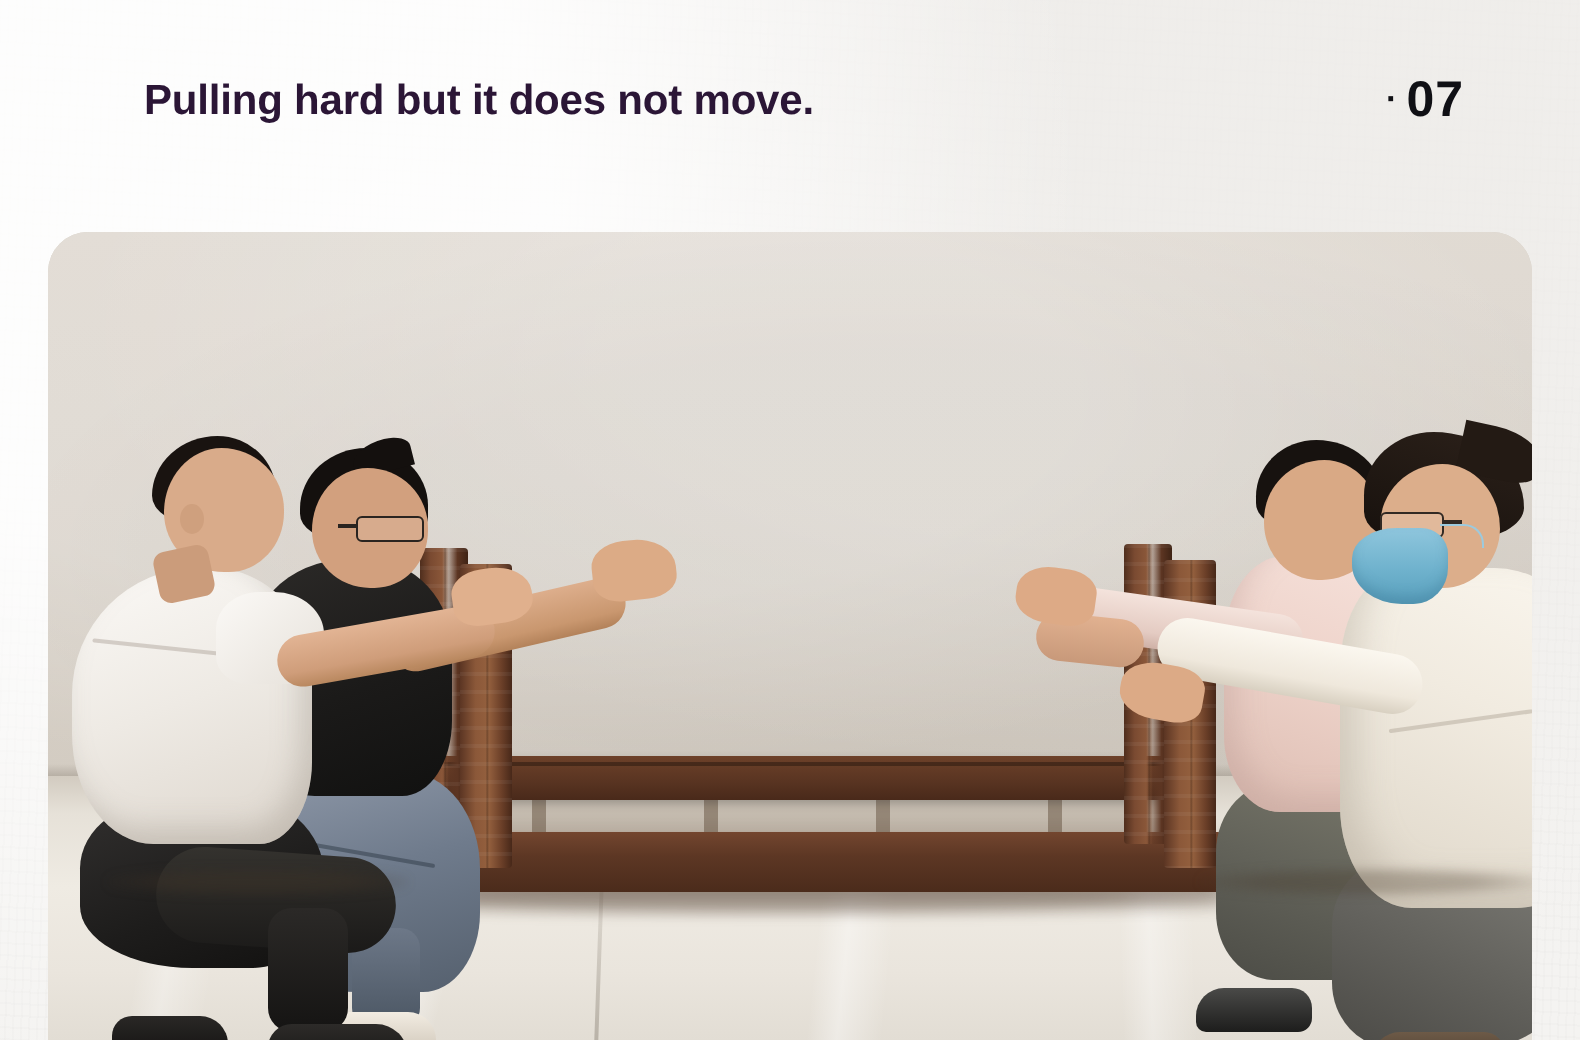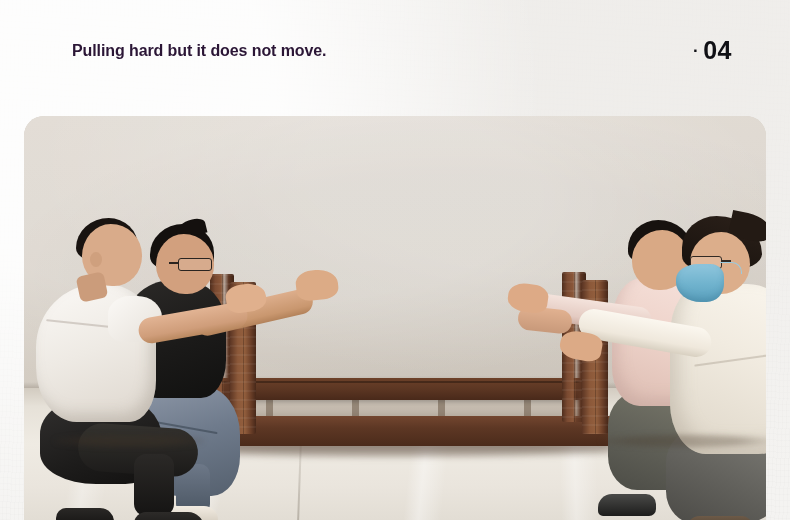--- a/index.html
+++ b/index.html
@@ -36,21 +36,21 @@
     top: 36px;
     left: 0;
     width: 790px;
     height: 34px;
   }
 
   #title {
     position: absolute;
     left: 72px;
     top: 0;
-    font-size: 16px;
+    font-size: 21px;
     font-weight: bold;
     letter-spacing: -.1px;
     color: #2b1636;
     line-height: 30px;
     white-space: nowrap;
   }
 
   #pagenum {
     position: absolute;
     right: 58px;
@@ -446,21 +446,21 @@
 </style>
 </head>
 <body>
 
 <div id="page"></div>
 
 <div id="header">
   <div id="title">Pulling hard but it does not move.</div>
 
   <div id="pagenum">
-    <span class="dot">·</span><span>04</span>
+    <span class="dot">·</span><span>07</span>
   </div>
 </div>
 
 <div id="photo">
 
   <div class="wall"></div>
 
   <div class="floor">
     <div class="sheen"></div>
     <div class="tilesplit"></div>

